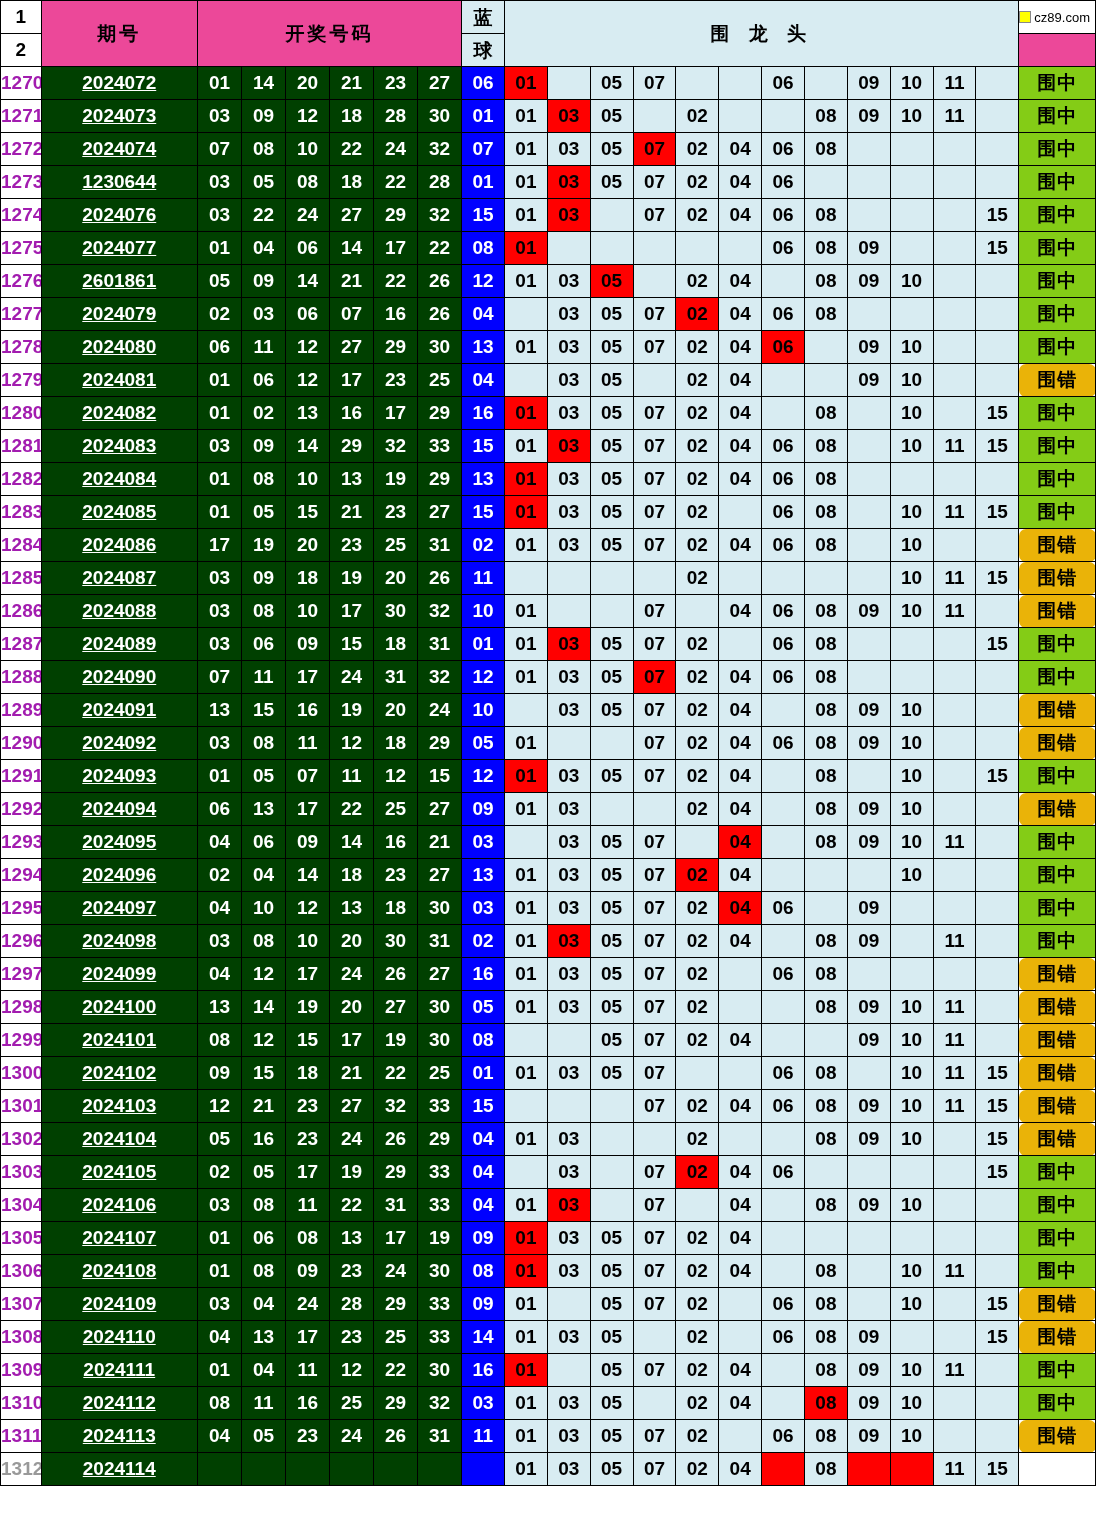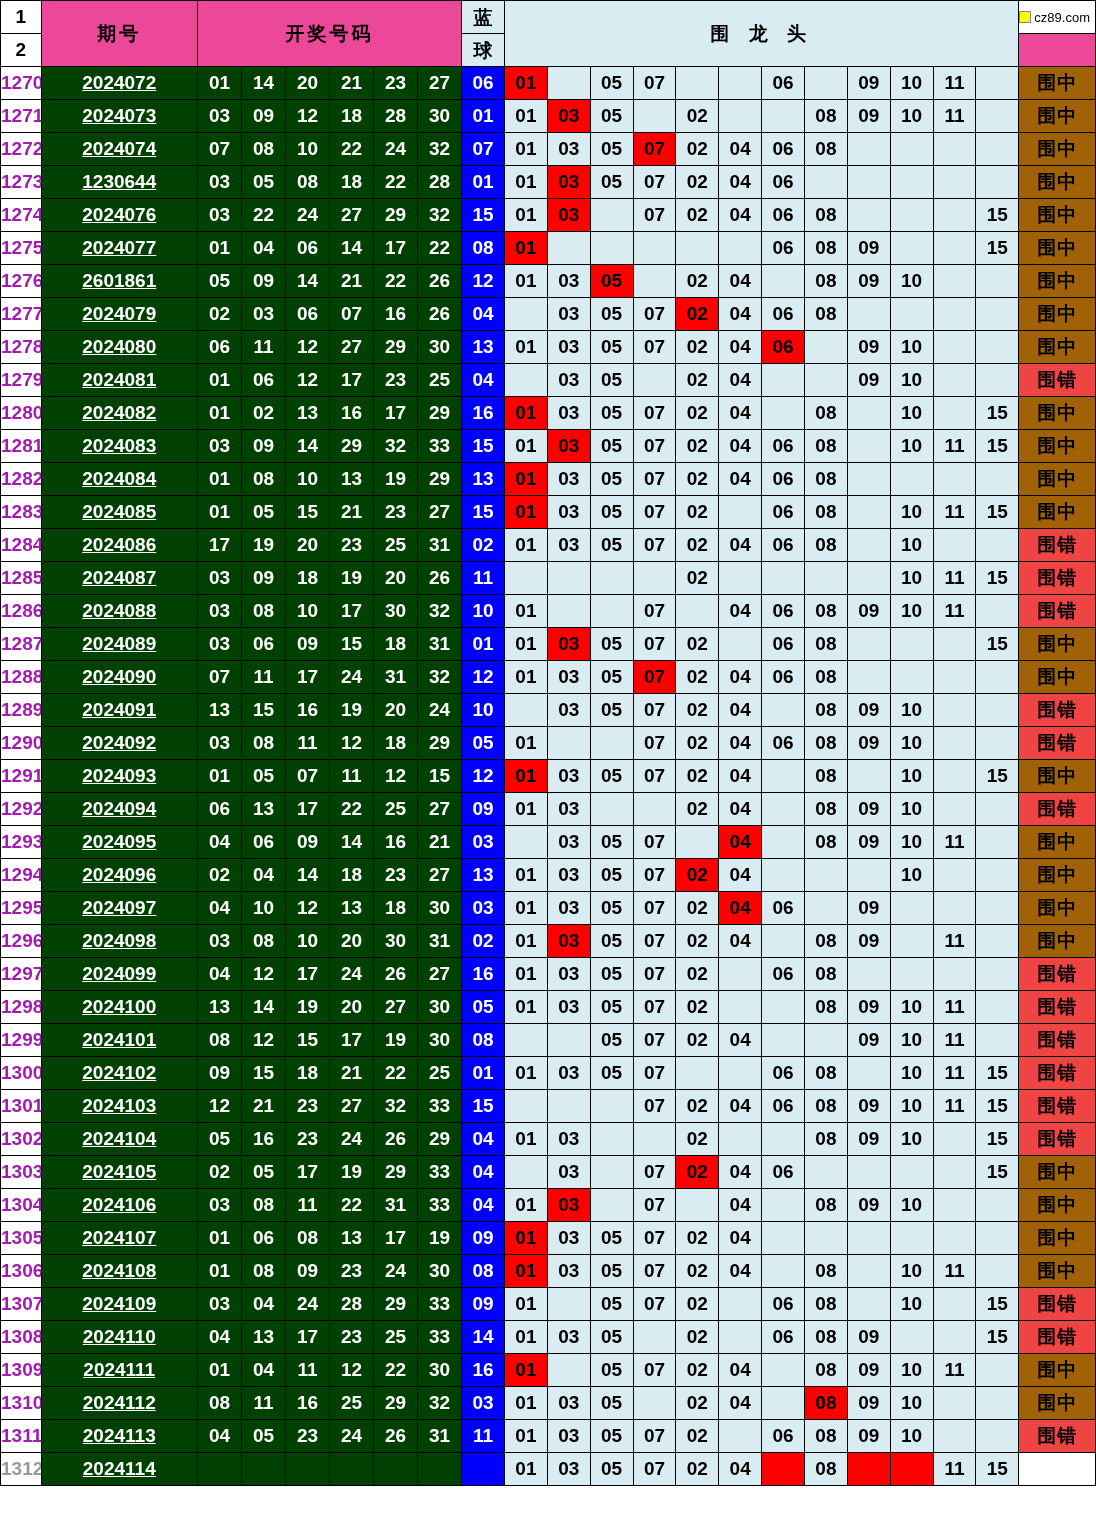--- a/index.html
+++ b/index.html
@@ -121,26 +121,27 @@
     background: #ff0000;
     color: #ff0000;
   }
   .c-res {
     width: 66px;
     font-size: 20px;
     font-weight: bold;
     letter-spacing: 1px;
   }
   .c-res.win {
-    background: #a16207;
+    background: #84cc16;
     color: #000000;
   }
   .c-res.lose {
-    background: #ef4444;
+    background: #eab308;
     color: #000000;
+    border-radius: 7px;
   }
   .c-res.blank {
     background: #ffffff;
     color: #ffffff;
   }
 </style>
 </head>
 <body>
 
 <div id="page">

